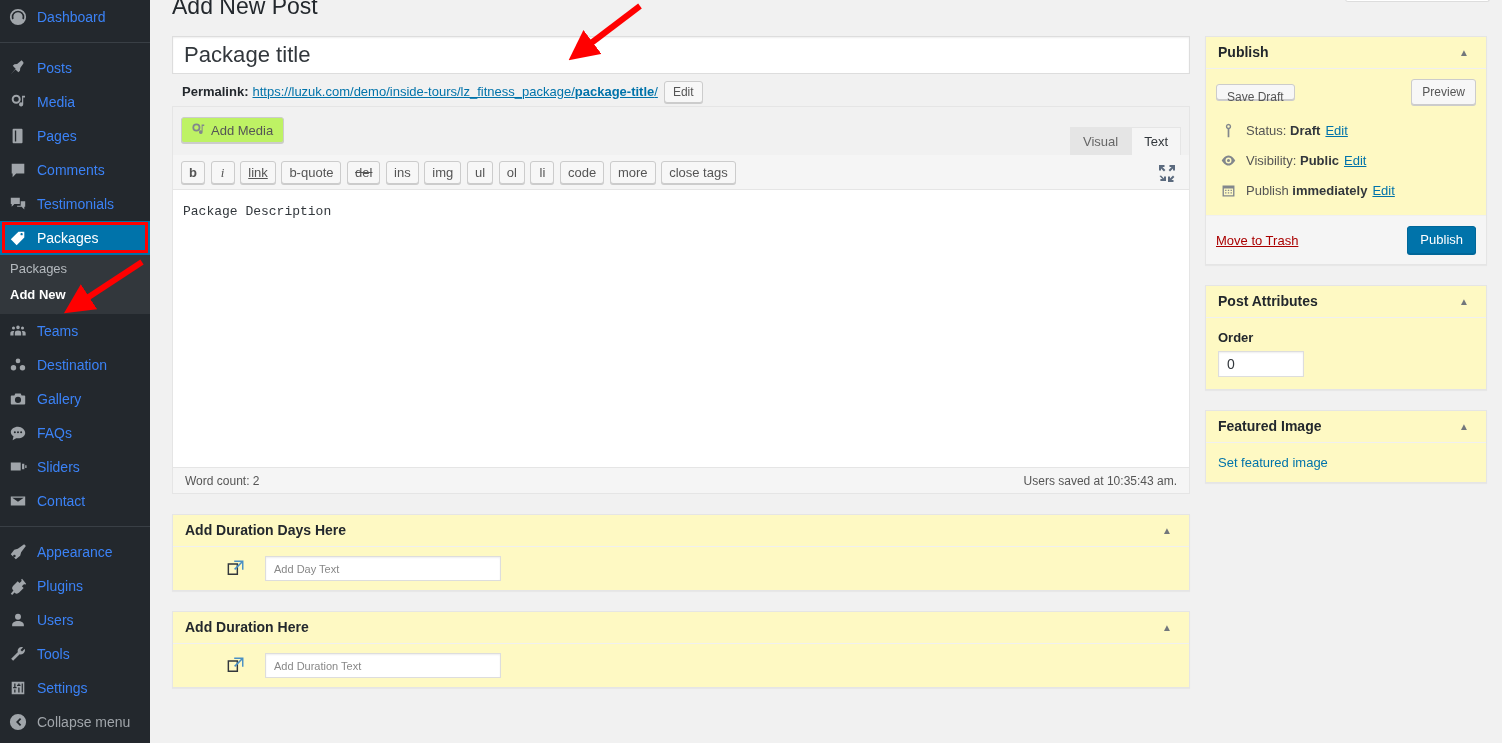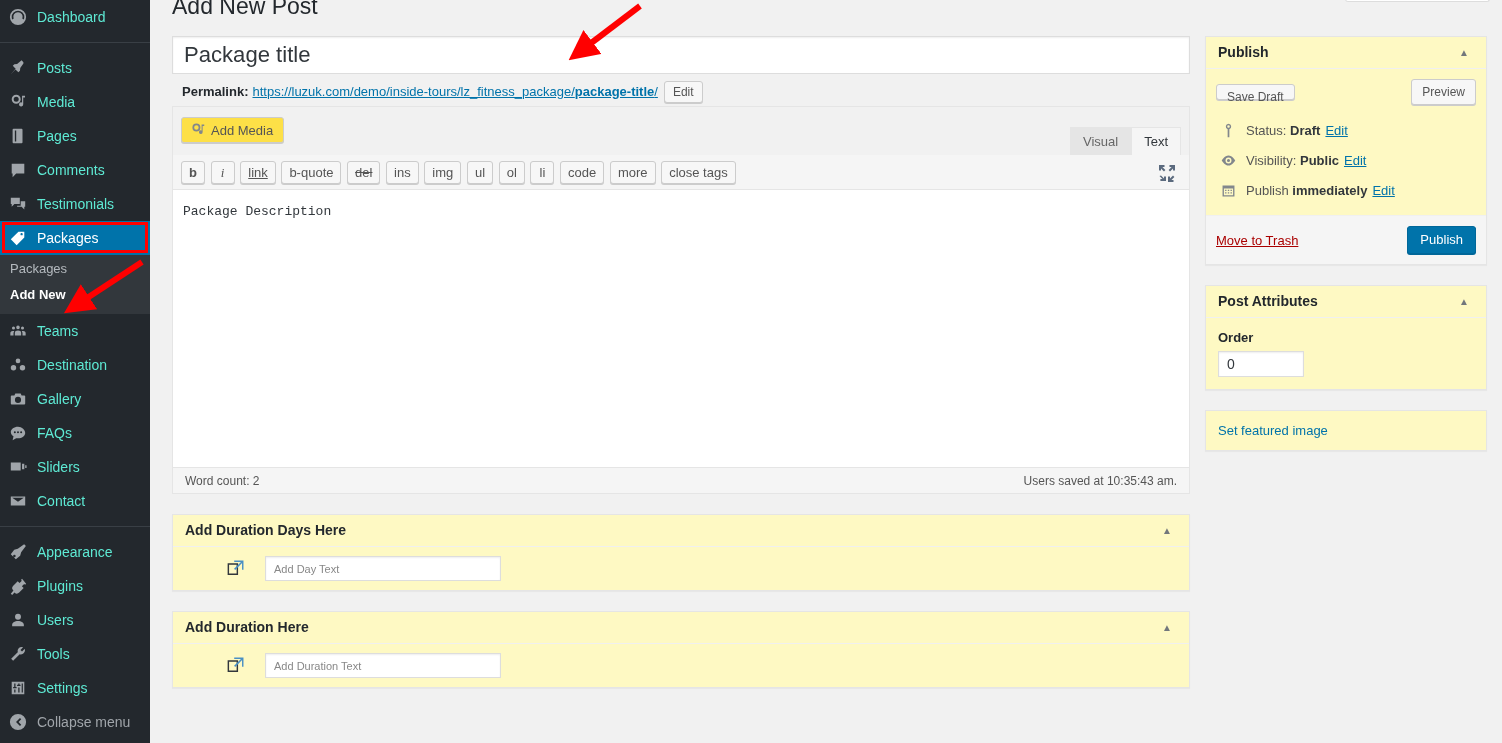--- a/index.html
+++ b/index.html
@@ -21,21 +21,21 @@
     background: #23282d;
     color: #eee;
     overflow: hidden;
   }
   .menu-item {
     position: relative;
     display: flex;
     align-items: center;
     height: 34px;
     padding-left: 8px;
-    color: #5eead4;
+    color: #3b82f6;
     font-size: 14px;
     line-height: 18px;
     cursor: pointer;
   }
   .menu-item .mi-label { margin-left: 9px; white-space: nowrap; }
   .menu-item.current {
     background: #0073aa;
     color: #fff;
   }
   .menu-item.current .mi-label { color: #fff; }
@@ -162,21 +162,21 @@
     position: relative;
     height: 48px;
   }
   #insert-media-button {
     display: inline-flex;
     align-items: center;
     height: 26px;
     padding: 0 10px 0 8px;
     font-size: 13px;
     color: #555;
-    background: #fde047;
+    background: #bef264;
     border: 1px solid #ccc;
     border-radius: 3px;
     cursor: pointer;
     box-shadow: 0 1px 0 #ccc;
   }
   #insert-media-button svg { width: 16px; height: 16px; fill: #82878c; margin-right: 5px; }
 
   .editor-tabs {
     position: absolute;
     right: 8px; bottom: 0;
@@ -753,20 +753,24 @@
         <h2 class="postbox-title">Post Attributes</h2>
         <span class="toggle-arrow"></span>
       </div>
       <div class="postbox-inner">
         <label class="order-label">Order</label>
         <input class="order-input" type="text" value="0" style="">
       </div>
     </div>
 
     <div class="postbox">
+      <div class="postbox-header">
+        <h2 class="postbox-title">Featured Image</h2>
+        <span class="toggle-arrow"></span>
+      </div>
       <div class="postbox-inner">
         <span class="featured-link">Set featured image</span>
       </div>
     </div>
   </div>
 </div>
 
 <div class="annot" id="annot-hl"></div>
 
 <svg class="annot" id="annot-arrow-menu" viewBox="0 0 95 58">

